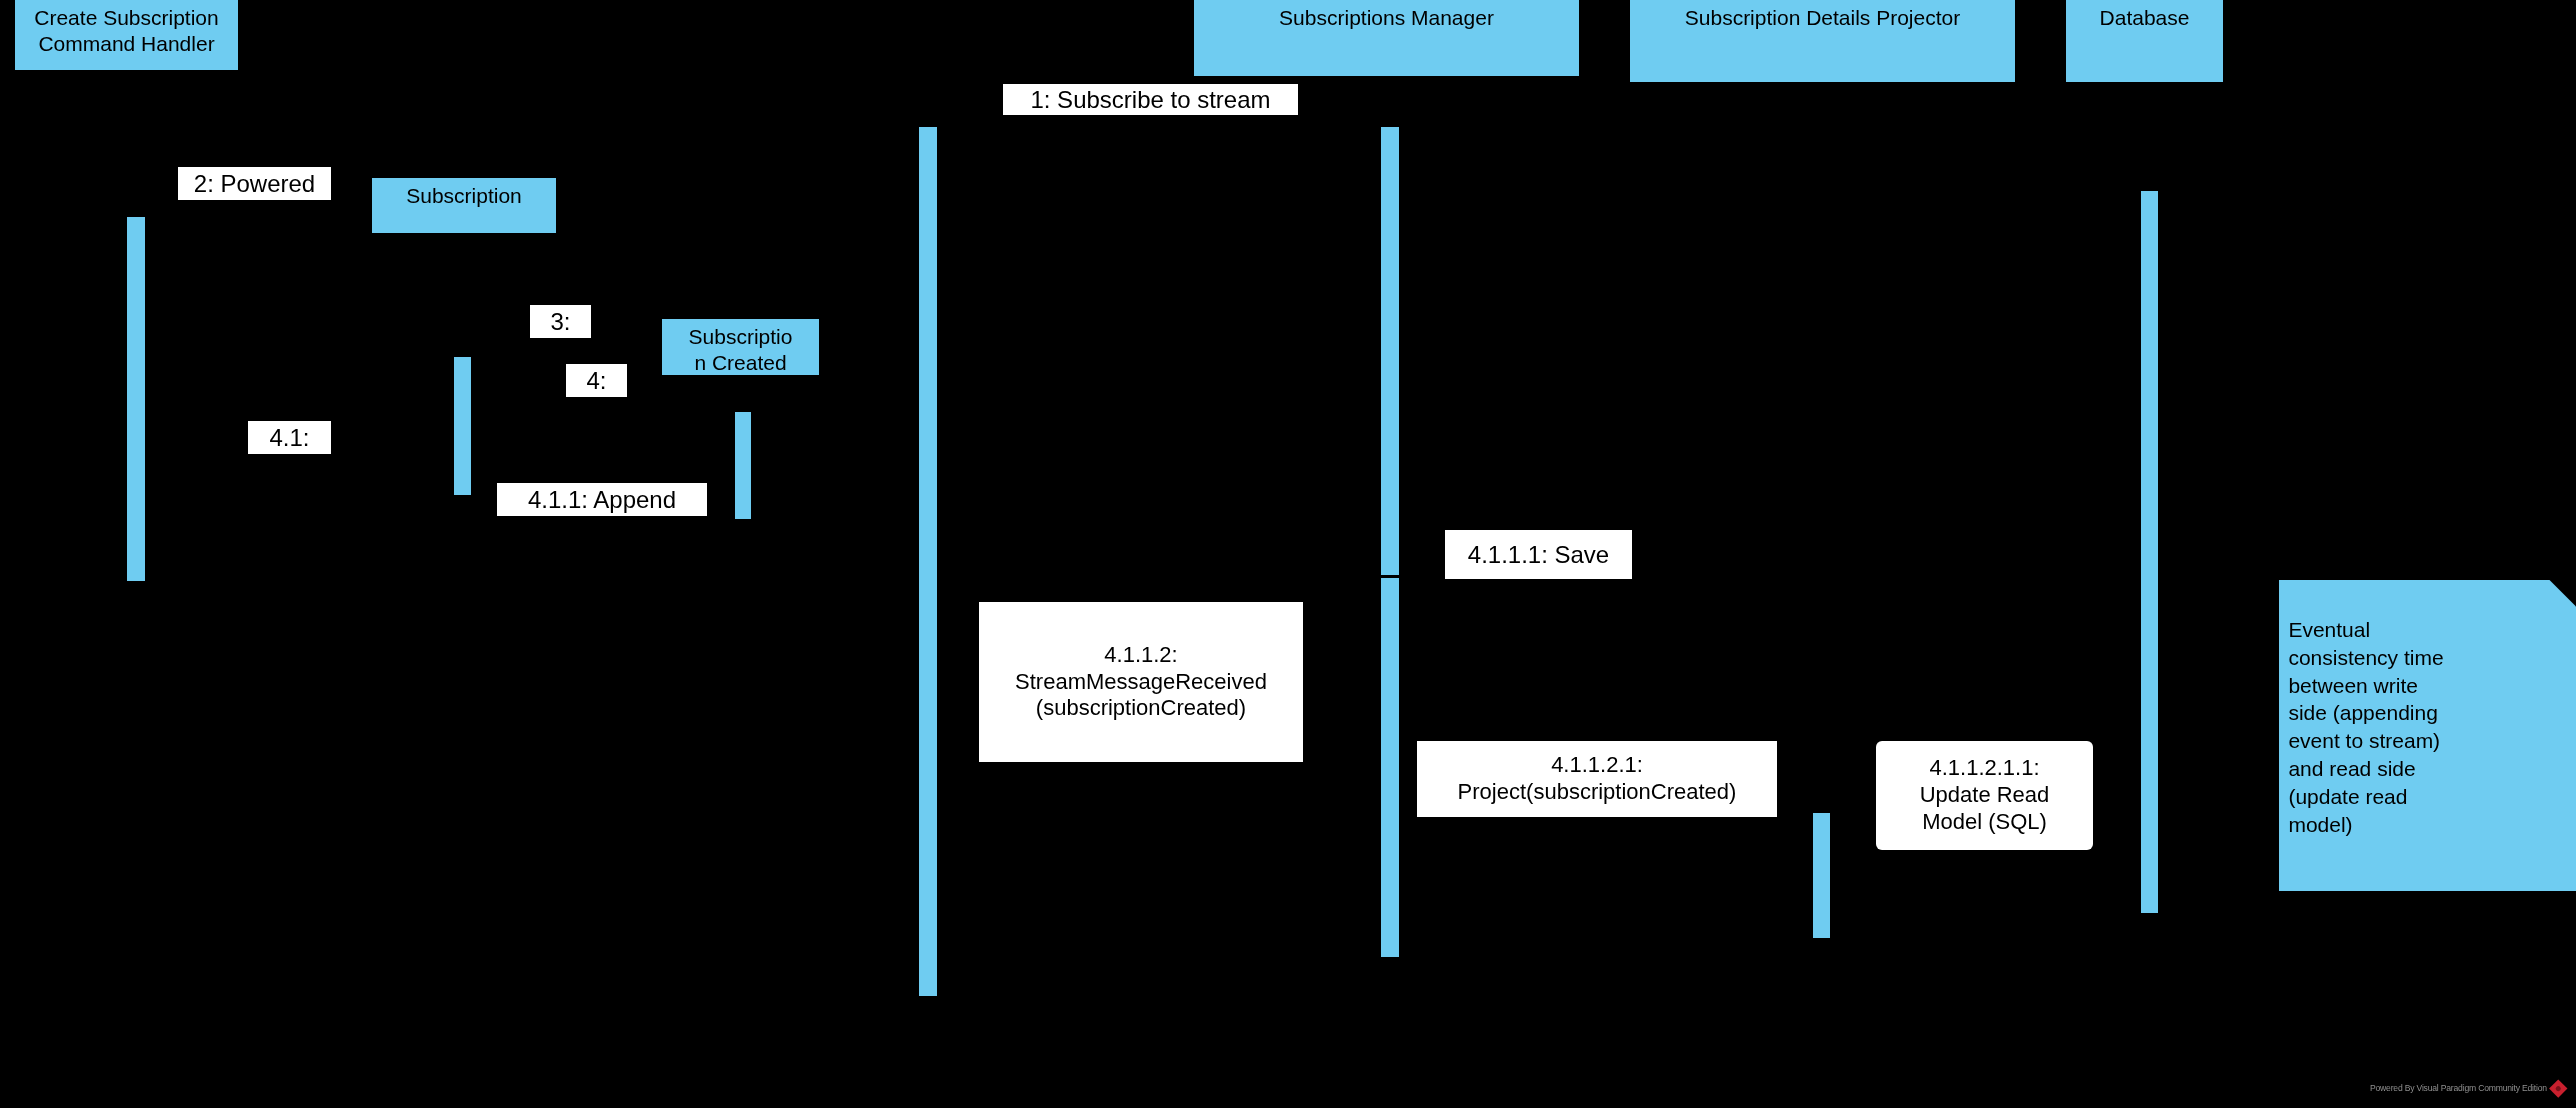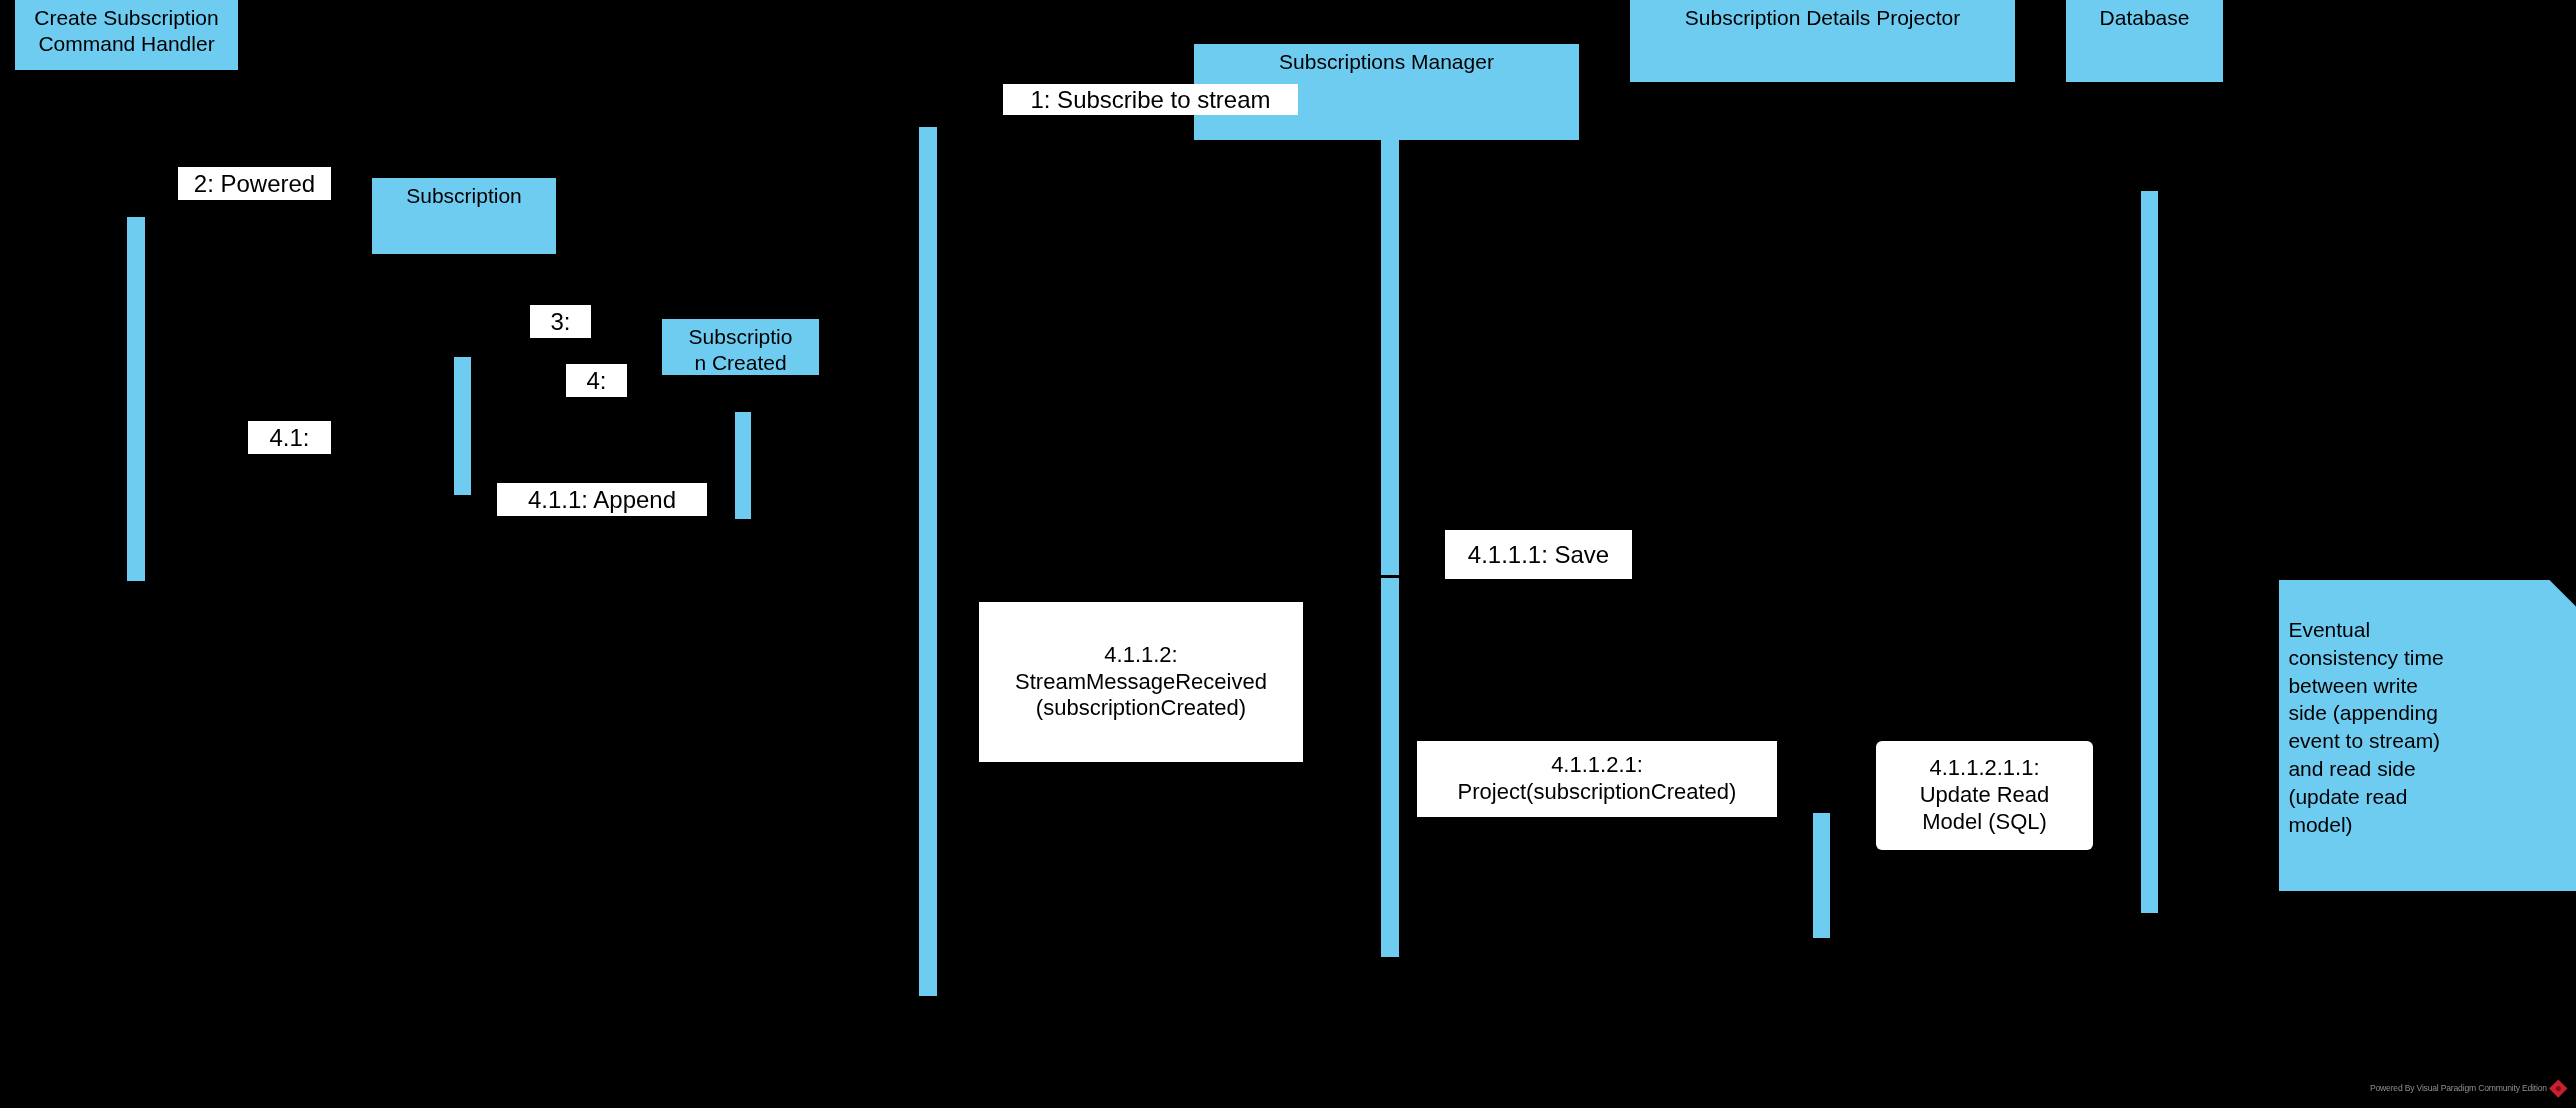--- a/index.html
+++ b/index.html
@@ -116,33 +116,33 @@
 <body>
 
 <div id="canvas">
 
   <div class="lifeline-head" style="left:15px; top:0px; width:223px; height:70px;">
     <span>Create Subscription
 Command Handler</span>
   </div>
 
 
-  <div class="lifeline-head" style="left:1194px; top:0px; width:385px; height:96px;margin-top:44px;">
+  <div class="lifeline-head" style="left:1194px; top:0px; width:385px; height:76px;">
     <span>Subscriptions Manager</span>
   </div>
 
   <div class="lifeline-head" style="left:1630px; top:0px; width:385px; height:82px;">
     <span>Subscription Details Projector</span>
   </div>
 
   <div class="lifeline-head" style="left:2066px; top:0px; width:157px; height:82px;">
     <span>Database</span>
   </div>
 
-  <div class="object-box" style="left:372px; top:178px; width:184px; height:76px;">
+  <div class="object-box" style="left:372px; top:178px; width:184px; height:55px;">
     <span>Subscription</span>
   </div>
 
   <div class="object-box" style="left:662px; top:319px; width:157px; height:56px;">
     <span>Subscriptio
 n Created</span>
   </div>
 
   <div class="activation" style="left:127px; top:217px; width:18px; height:364px;"></div>
 

